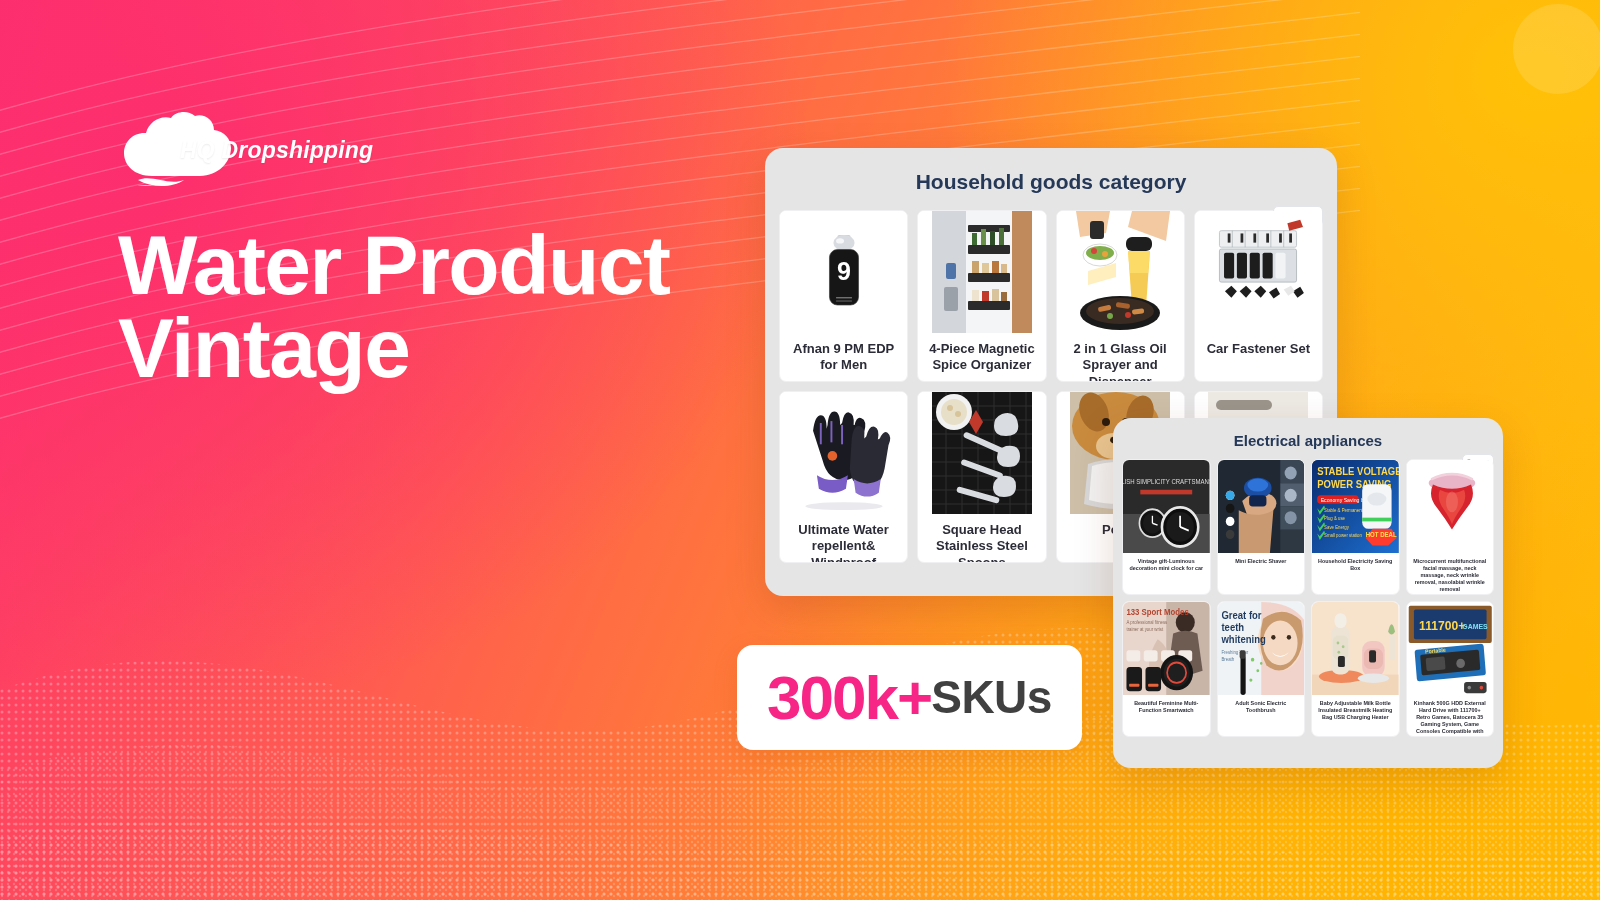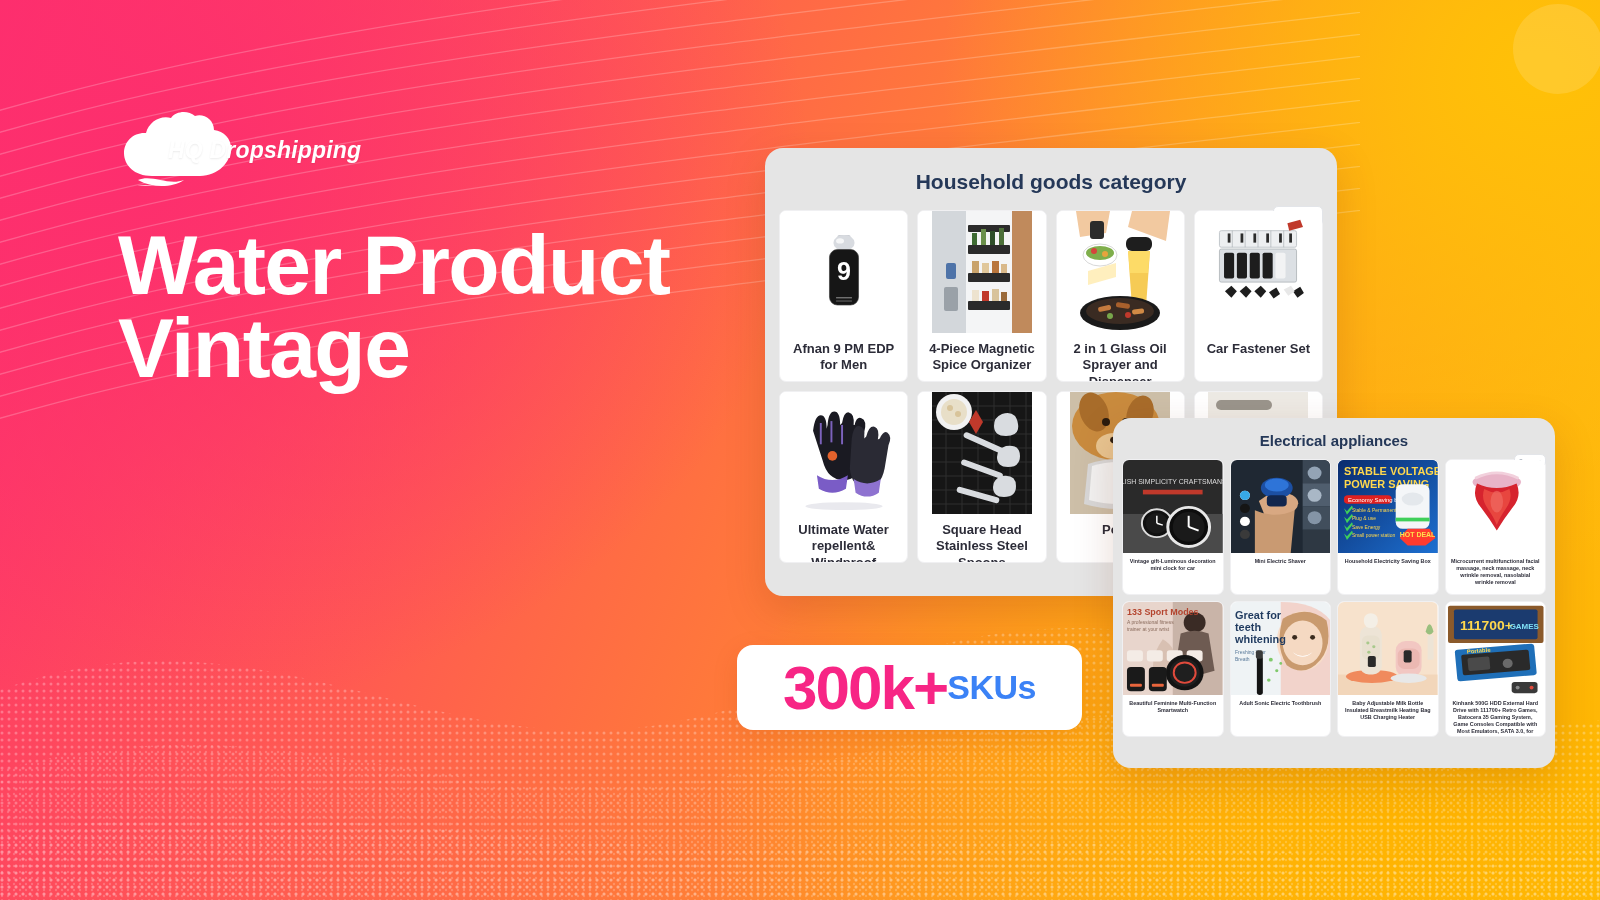--- a/index.html
+++ b/index.html
@@ -23,37 +23,37 @@
                  background:rgba(255,255,255,.14); }
 
   .dot-wave { position:absolute; left:0; bottom:0; width:1600px; height:330px; opacity:.5; }
 
   
   .left { position:absolute; left:118px; top:108px; width:660px; z-index:5; }
 
   .logo-row { display:flex; align-items:flex-end; height:78px; position:relative; }
   .logo-mark { width:118px; height:76px; position:relative; flex:none; }
   .logo-text { font-size:23px; font-style:italic; font-weight:700; color:#fff;
-               letter-spacing:.2px; position:absolute; left:50px; bottom:22px;
+               letter-spacing:.2px; position:absolute; left:62px; bottom:22px;
                text-shadow:0 1px 2px rgba(0,0,0,.08); white-space:nowrap;}
 
   h1.headline { margin-top:38px; font-size:84px; line-height:.99; font-weight:800;
                 color:#fff; letter-spacing:-1.5px; }
 
   ul.bullets { margin-top:52px; list-style:none; }
   ul.bullets li { font-size:26px; line-height:1.7; font-weight:600; color:#fff;
                   letter-spacing:.1px; max-width:620px; }
 
-  .sku-badge { position:absolute; left:737px; top:645px; width:345px; height:85px;
+  .sku-badge { position:absolute; left:737px; top:645px; width:345px; height:105px;
                background:#fff; border-radius:16px; display:flex; align-items:center;
                justify-content:center; gap:0; box-shadow:0 8px 26px rgba(160,40,10,.14);
                z-index:6; }
   .sku-num { font-size:62px; font-weight:800; color:#F72585; letter-spacing:-2px;
              line-height:1; }
-  .sku-lbl { font-size:34px; font-weight:800; color:#3b82f6; letter-spacing:-.5px;
+  .sku-lbl { font-size:46px; font-weight:800; color:#404040; letter-spacing:-.5px;
              line-height:1; padding-bottom:2px;}
 
   
   .panel { position:absolute; background:#e5e5e5; border-radius:18px;
            box-shadow:0 14px 40px rgba(120,45,10,.18); }
 
   .panel-title { text-align:center; font-weight:700; color:#253858; }
   .see-more { position:absolute; background:#fff; border:1px solid #E3E5E9;
               border-radius:5px; color:#7A8699; display:flex; align-items:center;
               justify-content:center; }
@@ -70,21 +70,21 @@
   
   #panel-household { left:765px; top:148px; width:572px; height:448px; }
   #panel-household .panel-title { font-size:21px; padding-top:22px; }
   #panel-household .see-more { right:14px; top:58px; width:50px; height:20px; font-size:8px; }
   #panel-household .grid { margin:16px 14px 0; grid-template-columns:repeat(4,1fr);
                            grid-auto-rows:172px; gap:9px; }
   #panel-household .pimg { height:122px; }
   #panel-household .pname { font-size:13px; line-height:1.25; padding-top:8px; }
 
   
-  #panel-electrical { left:1113px; top:418px; width:442px; height:350px; }
+  #panel-electrical { left:1113px; top:418px; width:390px; height:350px; }
   #panel-electrical .panel-title { font-size:15px; padding-top:14px; }
   #panel-electrical .see-more { right:9px; top:36px; width:32px; height:13px; font-size:5px; }
   #panel-electrical .grid { margin:10px 9px 0; grid-template-columns:repeat(4,1fr);
                             grid-auto-rows:136px; gap:6px; }
   #panel-electrical .pimg { height:93px;text-decoration:underline; }
   #panel-electrical .pname { font-size:5.4px; line-height:1.3; padding-top:5px; }
 </style>
 </head>
 <body>
 

